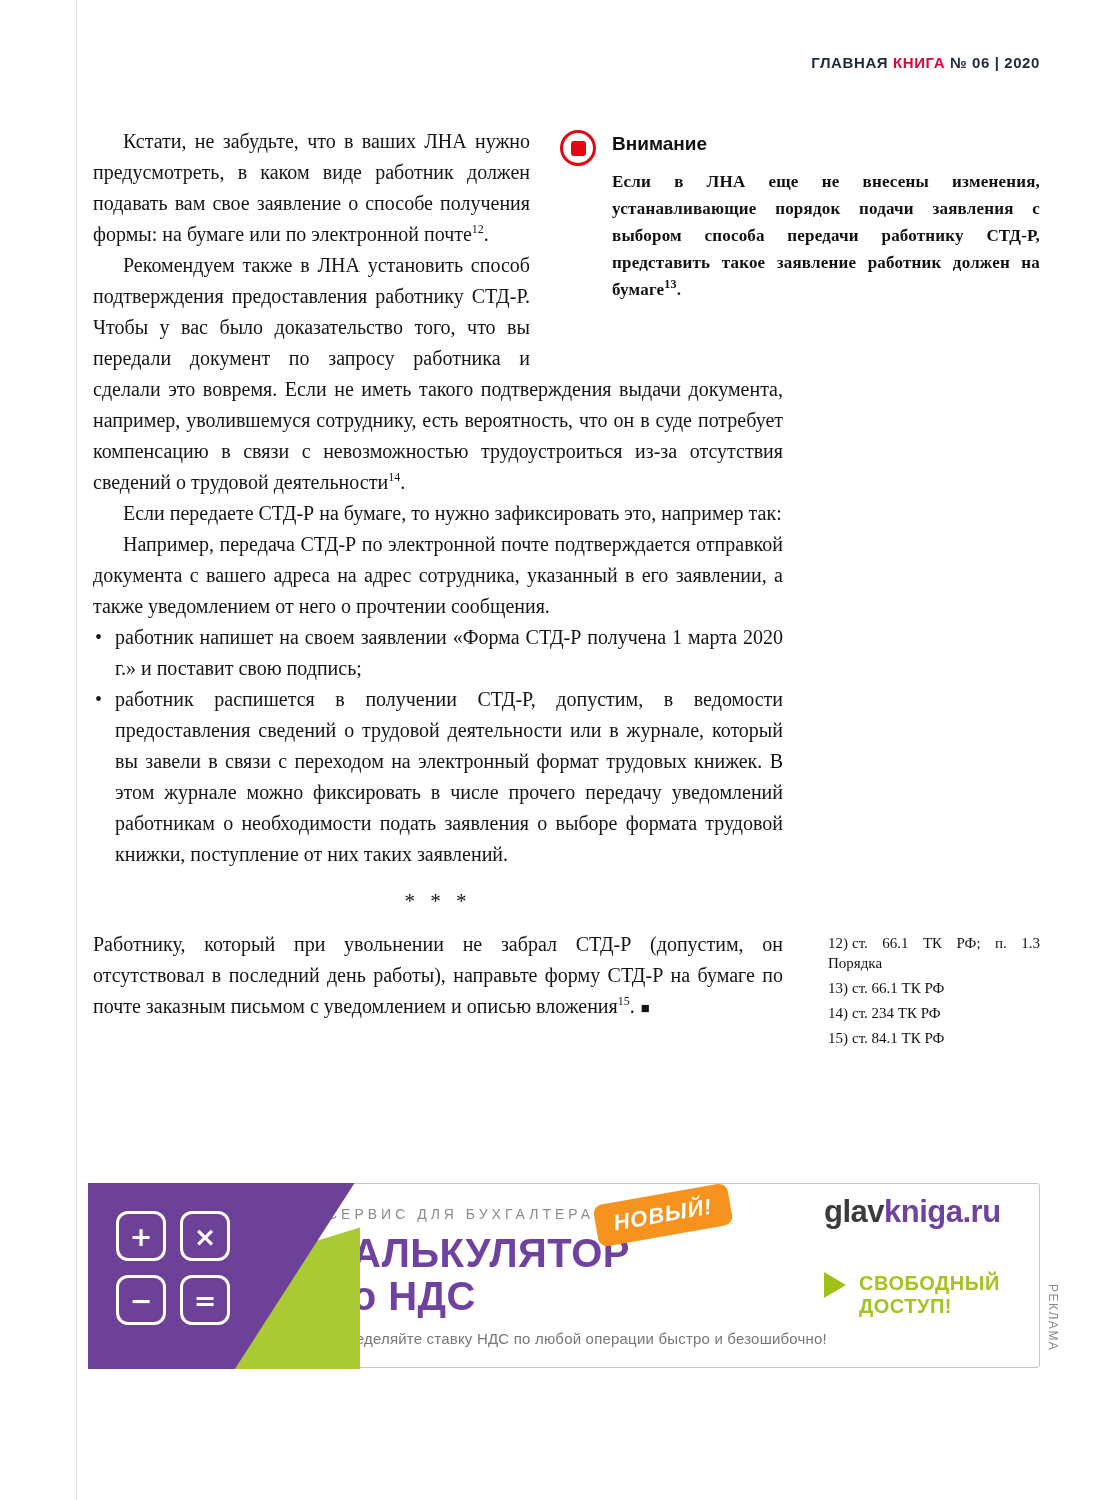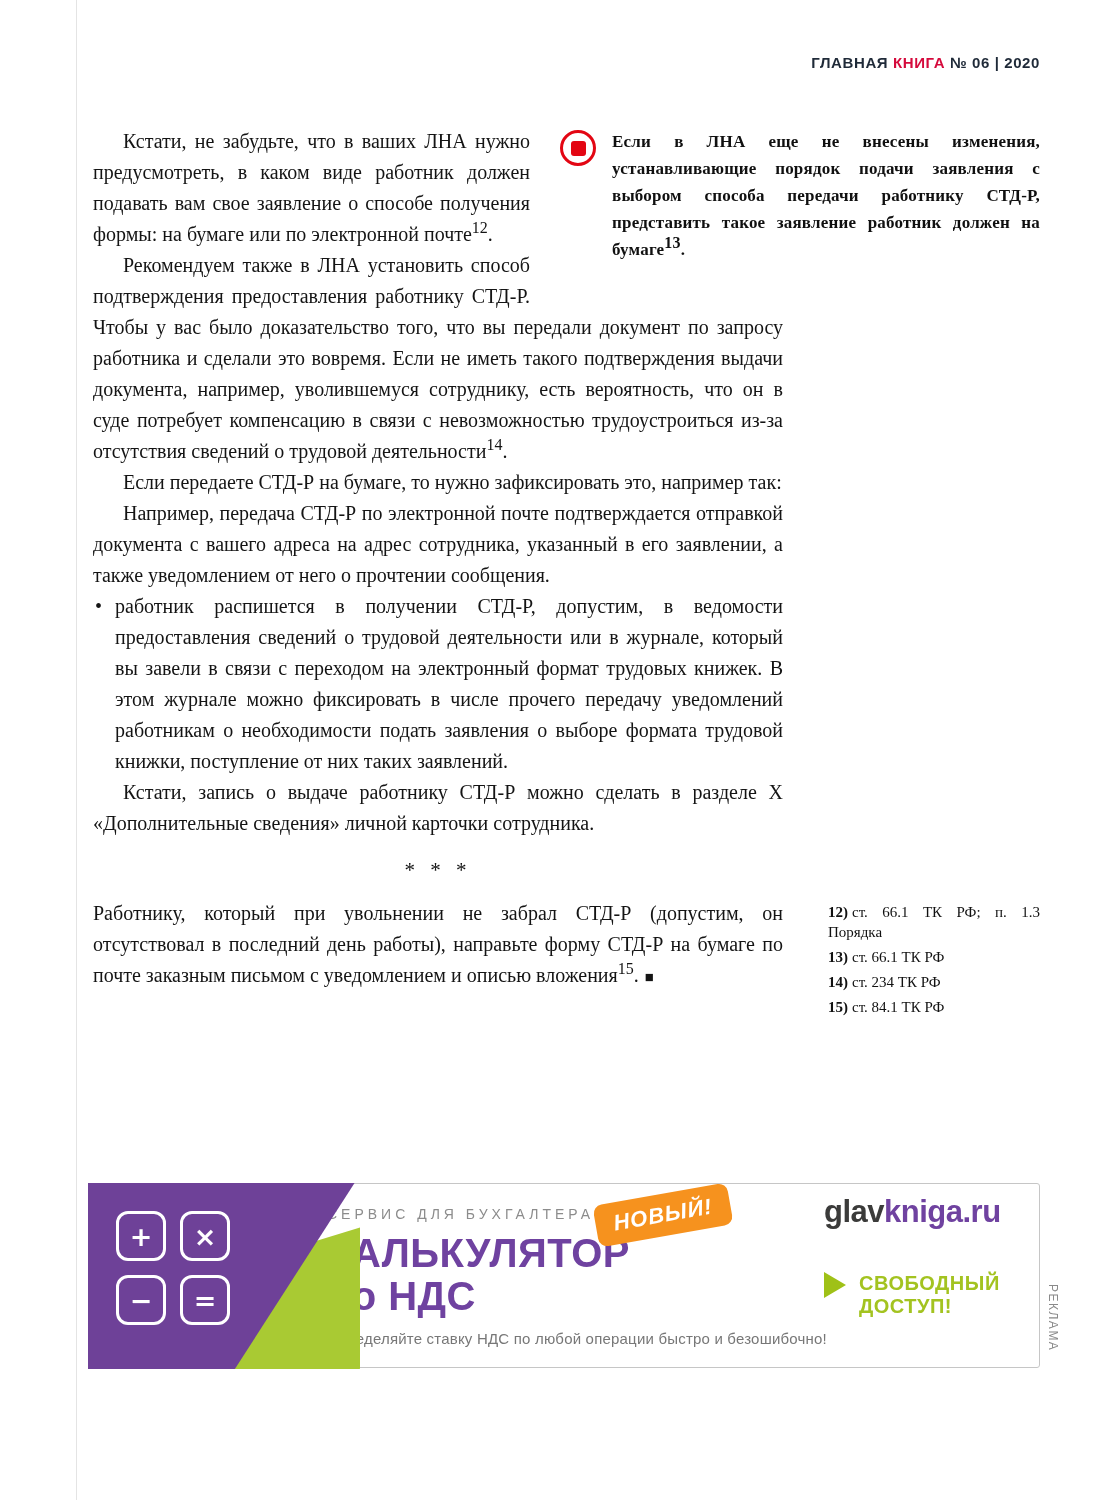--- a/index.html
+++ b/index.html
@@ -16,21 +16,21 @@
     font-family:"Liberation Sans", sans-serif; font-weight:700;
     font-size:15px; letter-spacing:0.6px; color:#1f2a38; white-space:pre;
   }
   .brand-accent { color:#d50a3c; }
 
   
   .article { position:absolute; left:93px; top:126px; width:947px; }
   .text-col { width:690px; font-size:20px; line-height:31px; text-align:justify; }
   .text-col p { margin:0; }
   .indent { text-indent:30px; }
-  sup { vertical-align:super; font-size:16px; line-height:0; }
+  sup { vertical-align:super; font-size:12px; line-height:0; }
 
   
   .attention {
     float:right; width:480px; margin:2px -257px 42px 30px;
     position:relative; padding-left:52px; text-align:left;
   }
   .att-icon {
     position:absolute; left:0; top:2px; width:36px; height:36px;
     border:3px solid #e30613; border-radius:50%;
     display:flex; align-items:center; justify-content:center;
@@ -54,21 +54,21 @@
 
   .bottom-section { position:relative; width:947px; min-height:150px; }
   .final-para { width:690px; font-size:20px; line-height:31px; text-align:justify; }
   .end-mark { font-size:15px; margin-left:6px; }
 
   .footnotes {
     position:absolute; right:0; top:4px; width:212px;
     font-size:15px; line-height:20px; color:#111;
   }
   .footnote { margin-bottom:5px; }
-  .footnote b { font-weight:700; margin-right:4px; }
+  .footnote b { font-weight:400; margin-right:4px; }
 
   
   .ad {
     position:absolute; left:88px; top:1183px; width:952px; height:185px;
     border:1px solid #c6c6c6; border-radius:3px; background:#fff;
   }
   .ad-art { position:absolute; left:-1px; top:-1px; width:272px; height:186px; overflow:hidden; }
   .art-green {
     position:absolute; left:70px; top:72px; width:245px; height:135px;
     background:#a9ca33; transform:rotate(-17deg); z-index:1;
@@ -124,36 +124,37 @@
 
   <header class="header"><span>ГЛАВНАЯ </span><span class="brand-accent">КНИГА</span><span> № 06 | 2020</span></header>
 
   <main class="article">
     <div class="text-col">
 
       <aside class="attention">
         <div class="att-icon">
           <div class="att-icon-square"></div>
         </div>
+        <div class="att-title">Внимание</div>
         <p class="att-body"><span>Если в ЛНА еще не внесены изменения, устанавливающие порядок подачи заявления с выбором способа передачи работнику СТД-Р, представить такое заявление работник должен на бумаге</span><sup>13</sup><span>.</span></p>
       </aside>
 
       <p class="indent"><span>Кстати, не забудьте, что в ваших ЛНА нужно предусмотреть, в каком виде работник должен подавать вам свое заявление о способе получения формы: на бумаге или по электронной почте</span><sup>12</sup><span>.</span></p>
 
       <p class="indent"><span>Рекомендуем также в ЛНА установить способ подтверждения предоставления работнику СТД-Р. Чтобы у вас было доказательство того, что вы передали документ по запросу работника и сделали это вовремя. Если не иметь такого подтверждения выдачи документа, например, уволившемуся сотруднику, есть вероятность, что он в суде потребует компенсацию в связи с невозможностью трудоустроиться из-за отсутствия сведений о трудовой деятельности</span><sup>14</sup><span>.</span></p>
 
       <p class="indent">Если передаете СТД-Р на бумаге, то нужно зафиксировать это, например так:</p>
 
       <p class="indent">Например, передача СТД-Р по электронной почте подтверждается отправкой документа с вашего адреса на адрес сотрудника, указанный в его заявлении, а также уведомлением от него о прочтении сообщения.</p>
 
       <ul class="bullets">
+        <li><span>работник напишет на своем заявлении «Форма СТД-Р получена 1 марта 2020 г.» и поставит свою подпись;</span></li>
         <li><span>работник распишется в получении СТД-Р, допустим, в ведомости предоставления сведений о трудовой деятельности или в журнале, который вы завели в связи с переходом на электронный формат трудовых книжек. В этом журнале можно фиксировать в числе прочего передачу уведомлений работникам о необходимости подать заявления о выборе формата трудовой книжки, поступление от них таких заявлений.</span></li>
       </ul>
 
-      <p class="indent">Кстати, запись о выдаче работнику СТД-Р можно сделать в разделе X «Дополнительные сведения» личной карточки сотрудника.</p>
 
       <div class="stars">* * *</div>
 
       <div class="bottom-section">
         <p class="final-para"><span>Работнику, который при увольнении не забрал СТД-Р (допустим, он отсутствовал в последний день работы), направьте форму СТД-Р на бумаге по почте заказным письмом с уведомлением и описью вложения</span><sup>15</sup><span>.</span><span class="end-mark">■</span></p>
 
         <aside class="footnotes">
           <div class="footnote"><b>12)</b><span>ст. 66.1 ТК РФ; п. 1.3 Порядка</span></div>
           <div class="footnote"><b>13)</b><span>ст. 66.1 ТК РФ</span></div>
           <div class="footnote"><b>14)</b><span>ст. 234 ТК РФ</span></div>

